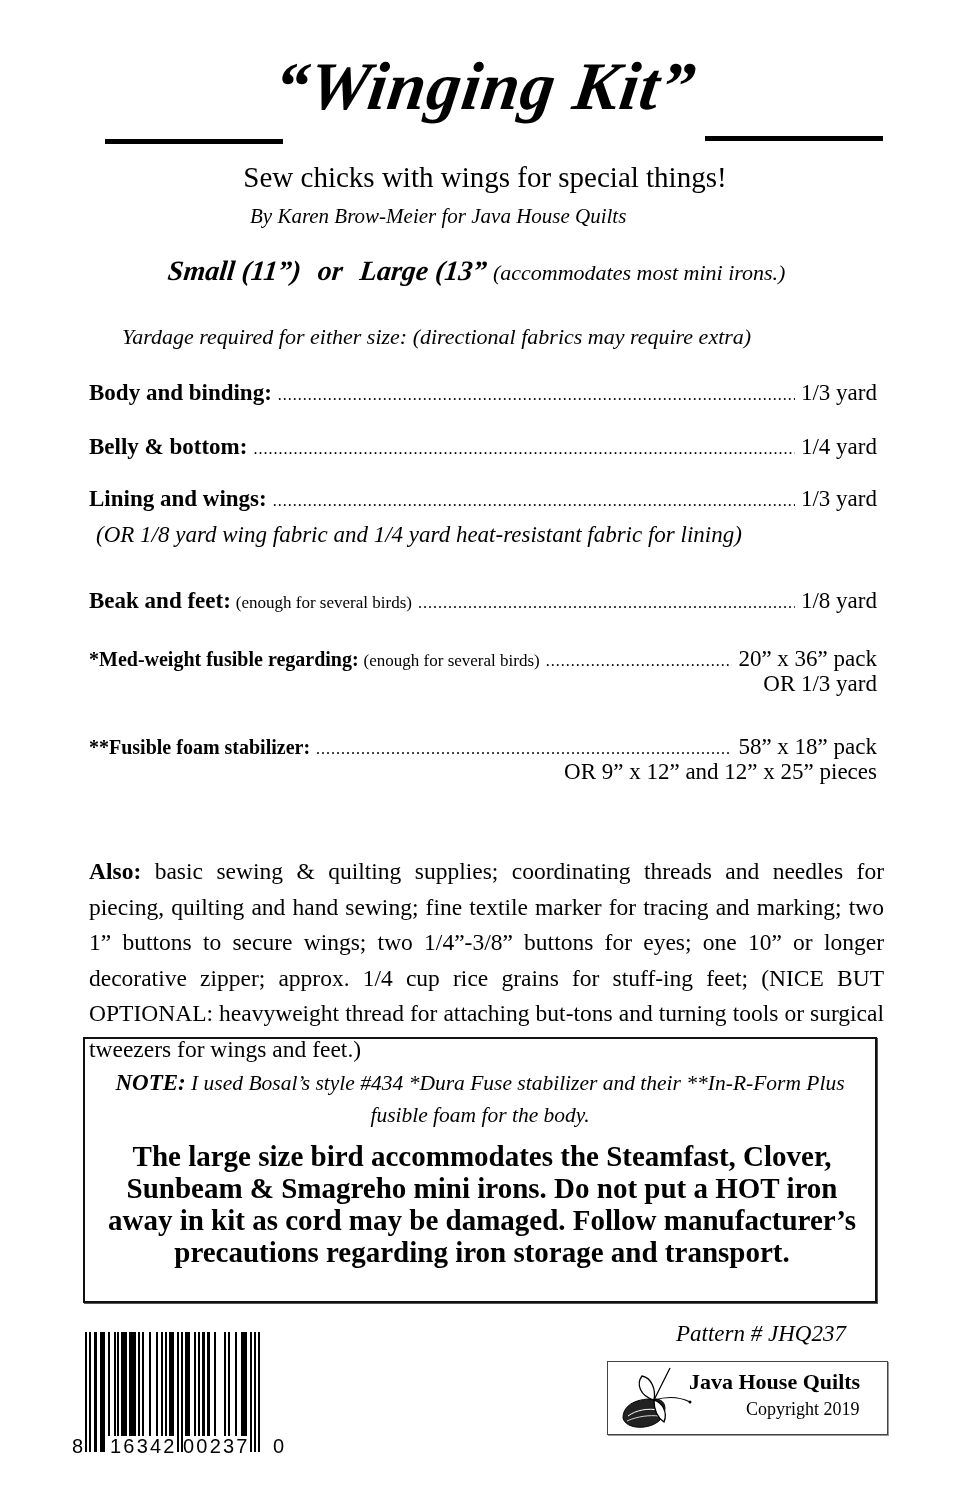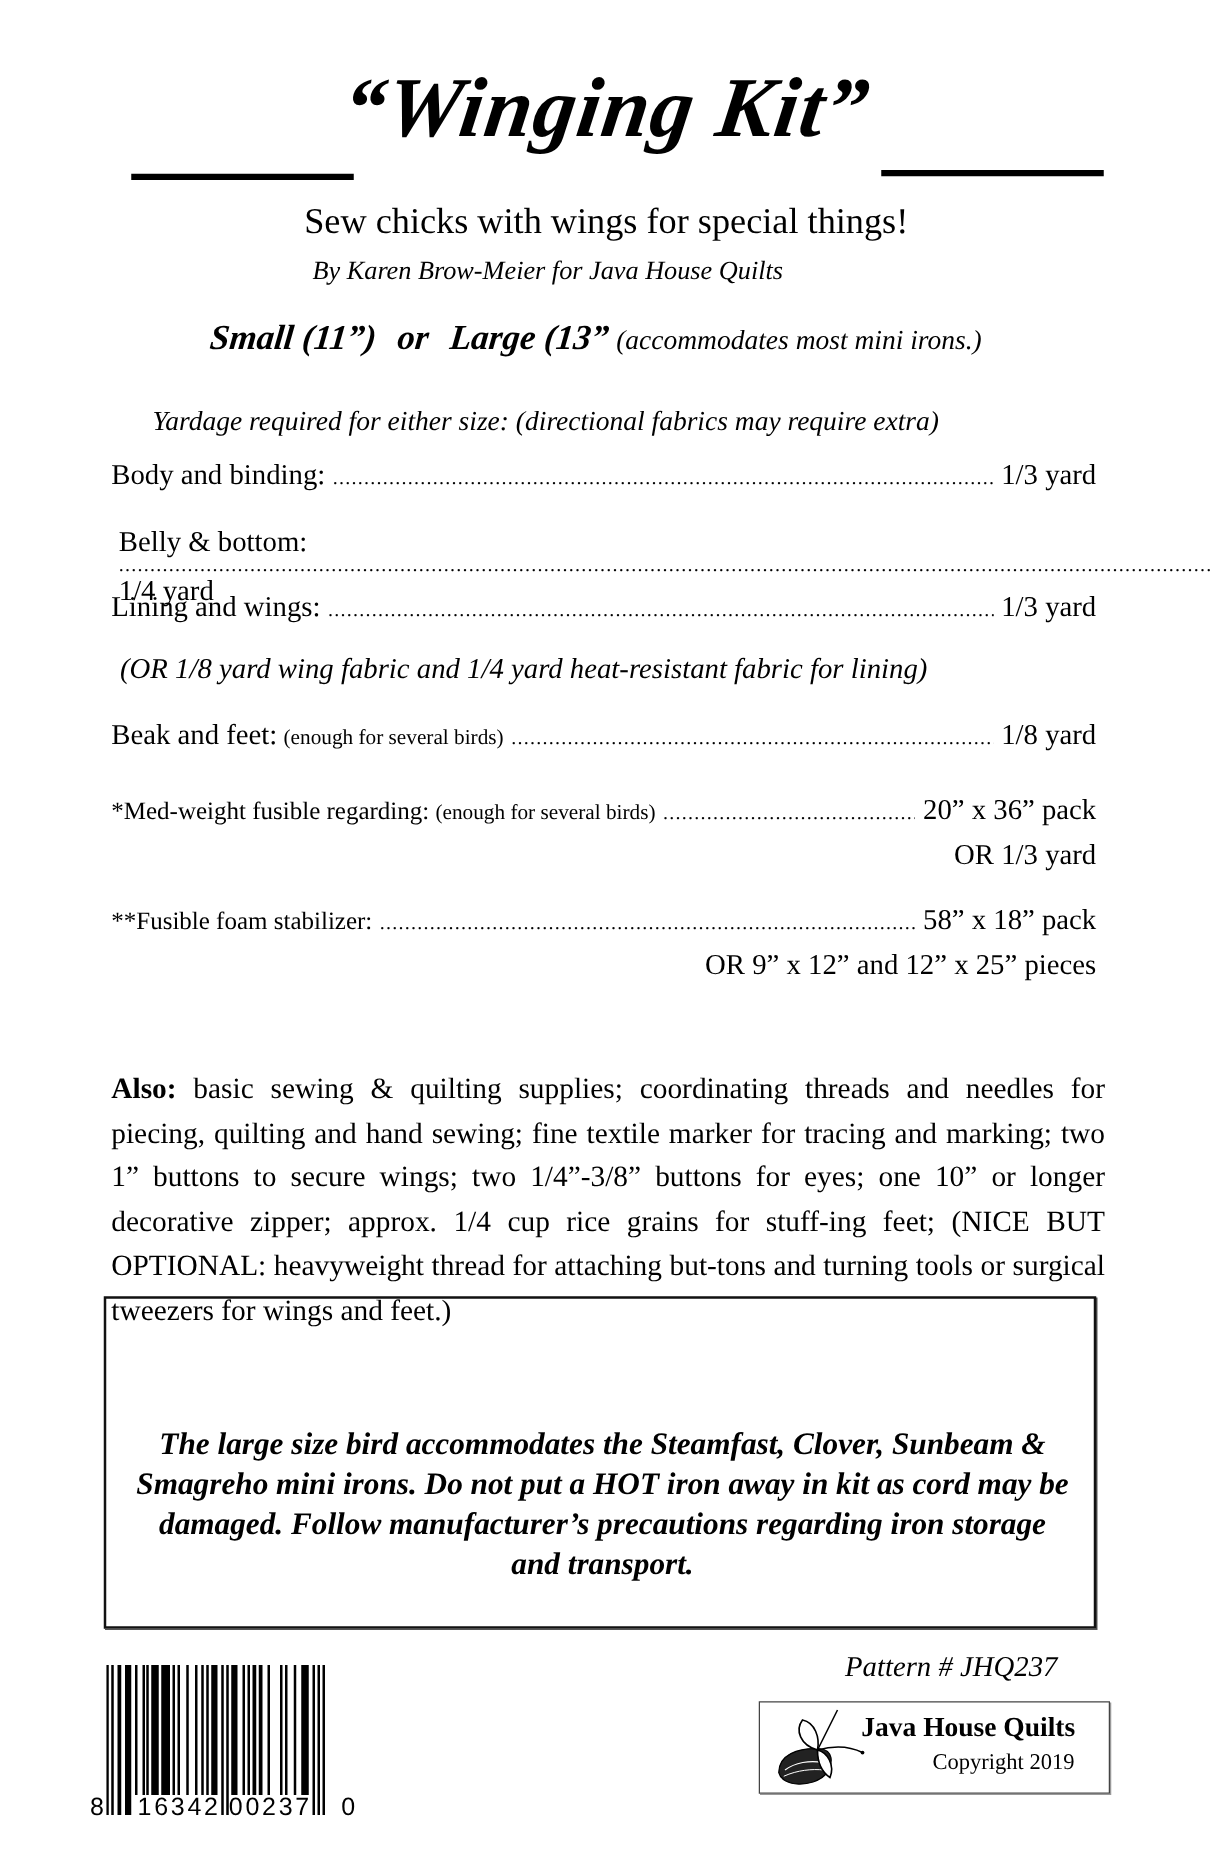--- a/index.html
+++ b/index.html
@@ -38,21 +38,21 @@
     
     .intro {
       position: absolute; left: 90px; top: 326px;
       font-style: italic; font-size: 22px; line-height: 1; white-space: nowrap; margin-left: 32px;
     }
     .row {
       position: absolute; left: 89px; width: 788px;
       display: flex; align-items: baseline; white-space: nowrap;
       font-size: 23px; line-height: 1;
     }
-    .row .label { font-weight: normal; flex: 0 0 auto; }
+    .row .label { font-weight: bold; flex: 0 0 auto; margin-top: 13px; }
     .row .paren { font-size: 17px; margin-left: 5px; flex: 0 0 auto; }
     .row .dots {
       flex: 1 1 auto; overflow: hidden; margin: 0 6px;
       font-size: 16px; letter-spacing: 1px; color: #000;
     }
     .row .dots::before {
       content: "........................................................................................................................................................................................................";
     }
     .row .amount { flex: 0 0 auto; }
     .row.small .label { font-size: 20px; }
@@ -79,22 +79,22 @@
       position: absolute; left: 83px; top: 1037px; width: 794px; height: 266px;
       border: 2px solid #111; box-shadow: 1px 1px 0 #555;
     }
     .note-box .p1 {
       position: absolute; left: 0; width: 100%; top: 28px;
       text-align: center; font-style: italic; font-size: 21.5px; line-height: 32px;
     }
     .note-box .p1 b { font-weight: bold; font-size: 23px; }
     .note-box .p2 {
       position: absolute; left: 20px; width: 754px; top: 101px;
-      text-align: center; font-style: italic; font-weight: bold;
-      font-size: 25px; line-height: 32px;
+      text-align: center; font-weight: bold;
+      font-size: 29px; line-height: 32px;
     }
 
     
     .barcode { position: absolute; left: 85px; top: 1332px; width: 190px; height: 120px; }
     .barcode-digits {
       position: absolute; top: 1436px; font-family: "Liberation Sans", sans-serif;
       font-size: 20px; line-height: 1; letter-spacing: 2.2px;
     }
 
     
@@ -131,21 +131,21 @@
   <span class="note">(accommodates most mini irons.)</span>
 </div>
 
 <div class="intro">Yardage required for either size: (directional fabrics may require extra)</div>
 
 <div class="row" style="top:368px;">
   <span class="label">Body and binding:</span>
   <span class="dots"></span>
   <span class="amount">1/3 yard</span>
 </div>
-<div class="row" style="top:422px;flex-direction:column;">
+<div class="row" style="top:422px;">
   <span class="label">Belly &amp; bottom:</span>
   <span class="dots"></span>
   <span class="amount">1/4 yard</span>
 </div>
 <div class="row" style="top:474px;">
   <span class="label">Lining and wings:</span>
   <span class="dots"></span>
   <span class="amount">1/3 yard</span>
 </div>
 
@@ -169,20 +169,21 @@
 <div class="row small" style="top:724px;">
   <span class="label">**Fusible foam stabilizer:</span>
   <span class="dots"></span>
   <span class="amount">58” x 18” pack</span>
 </div>
 <div class="alt-line" style="top:760px;">OR  9” x 12” and 12” x 25” pieces</div>
 
 <div class="also"><span class="lead">Also:</span><span> basic sewing &amp; quilting supplies; coordinating threads and needles for piecing, quilting and hand sewing; fine textile marker for tracing and marking;  two 1” buttons to secure wings; two 1/4”-3/8” buttons for eyes; one 10” or longer decorative zipper; approx. 1/4 cup rice grains for stuff-ing feet; (NICE BUT OPTIONAL: heavyweight  thread for attaching but-tons and turning tools or surgical tweezers for wings and feet.)</span></div>
 
 <div class="note-box">
+  <div class="p1"><b>NOTE:</b><span>  I used Bosal’s style #434 *Dura Fuse stabilizer and their **In-R-Form Plus fusible foam for the body.</span></div>
   <div class="p2">The large size bird accommodates the Steamfast, Clover, Sunbeam &amp; Smagreho mini irons. Do not put a HOT iron away in kit as cord may be damaged. Follow manufacturer’s precautions regarding iron storage and transport.</div>
 </div>
 
 <svg class="barcode" viewBox="0 0 190 120" width="190" height="120">
   <g fill="#000">
     <rect x="0" y="0" width="2" height="120"></rect>
     <rect x="4" y="0" width="2" height="120"></rect>
     <rect x="9" y="0" width="3" height="120"></rect>
     <rect x="15" y="0" width="5" height="120"></rect>
     <rect x="23" y="0" width="2" height="104"></rect>

